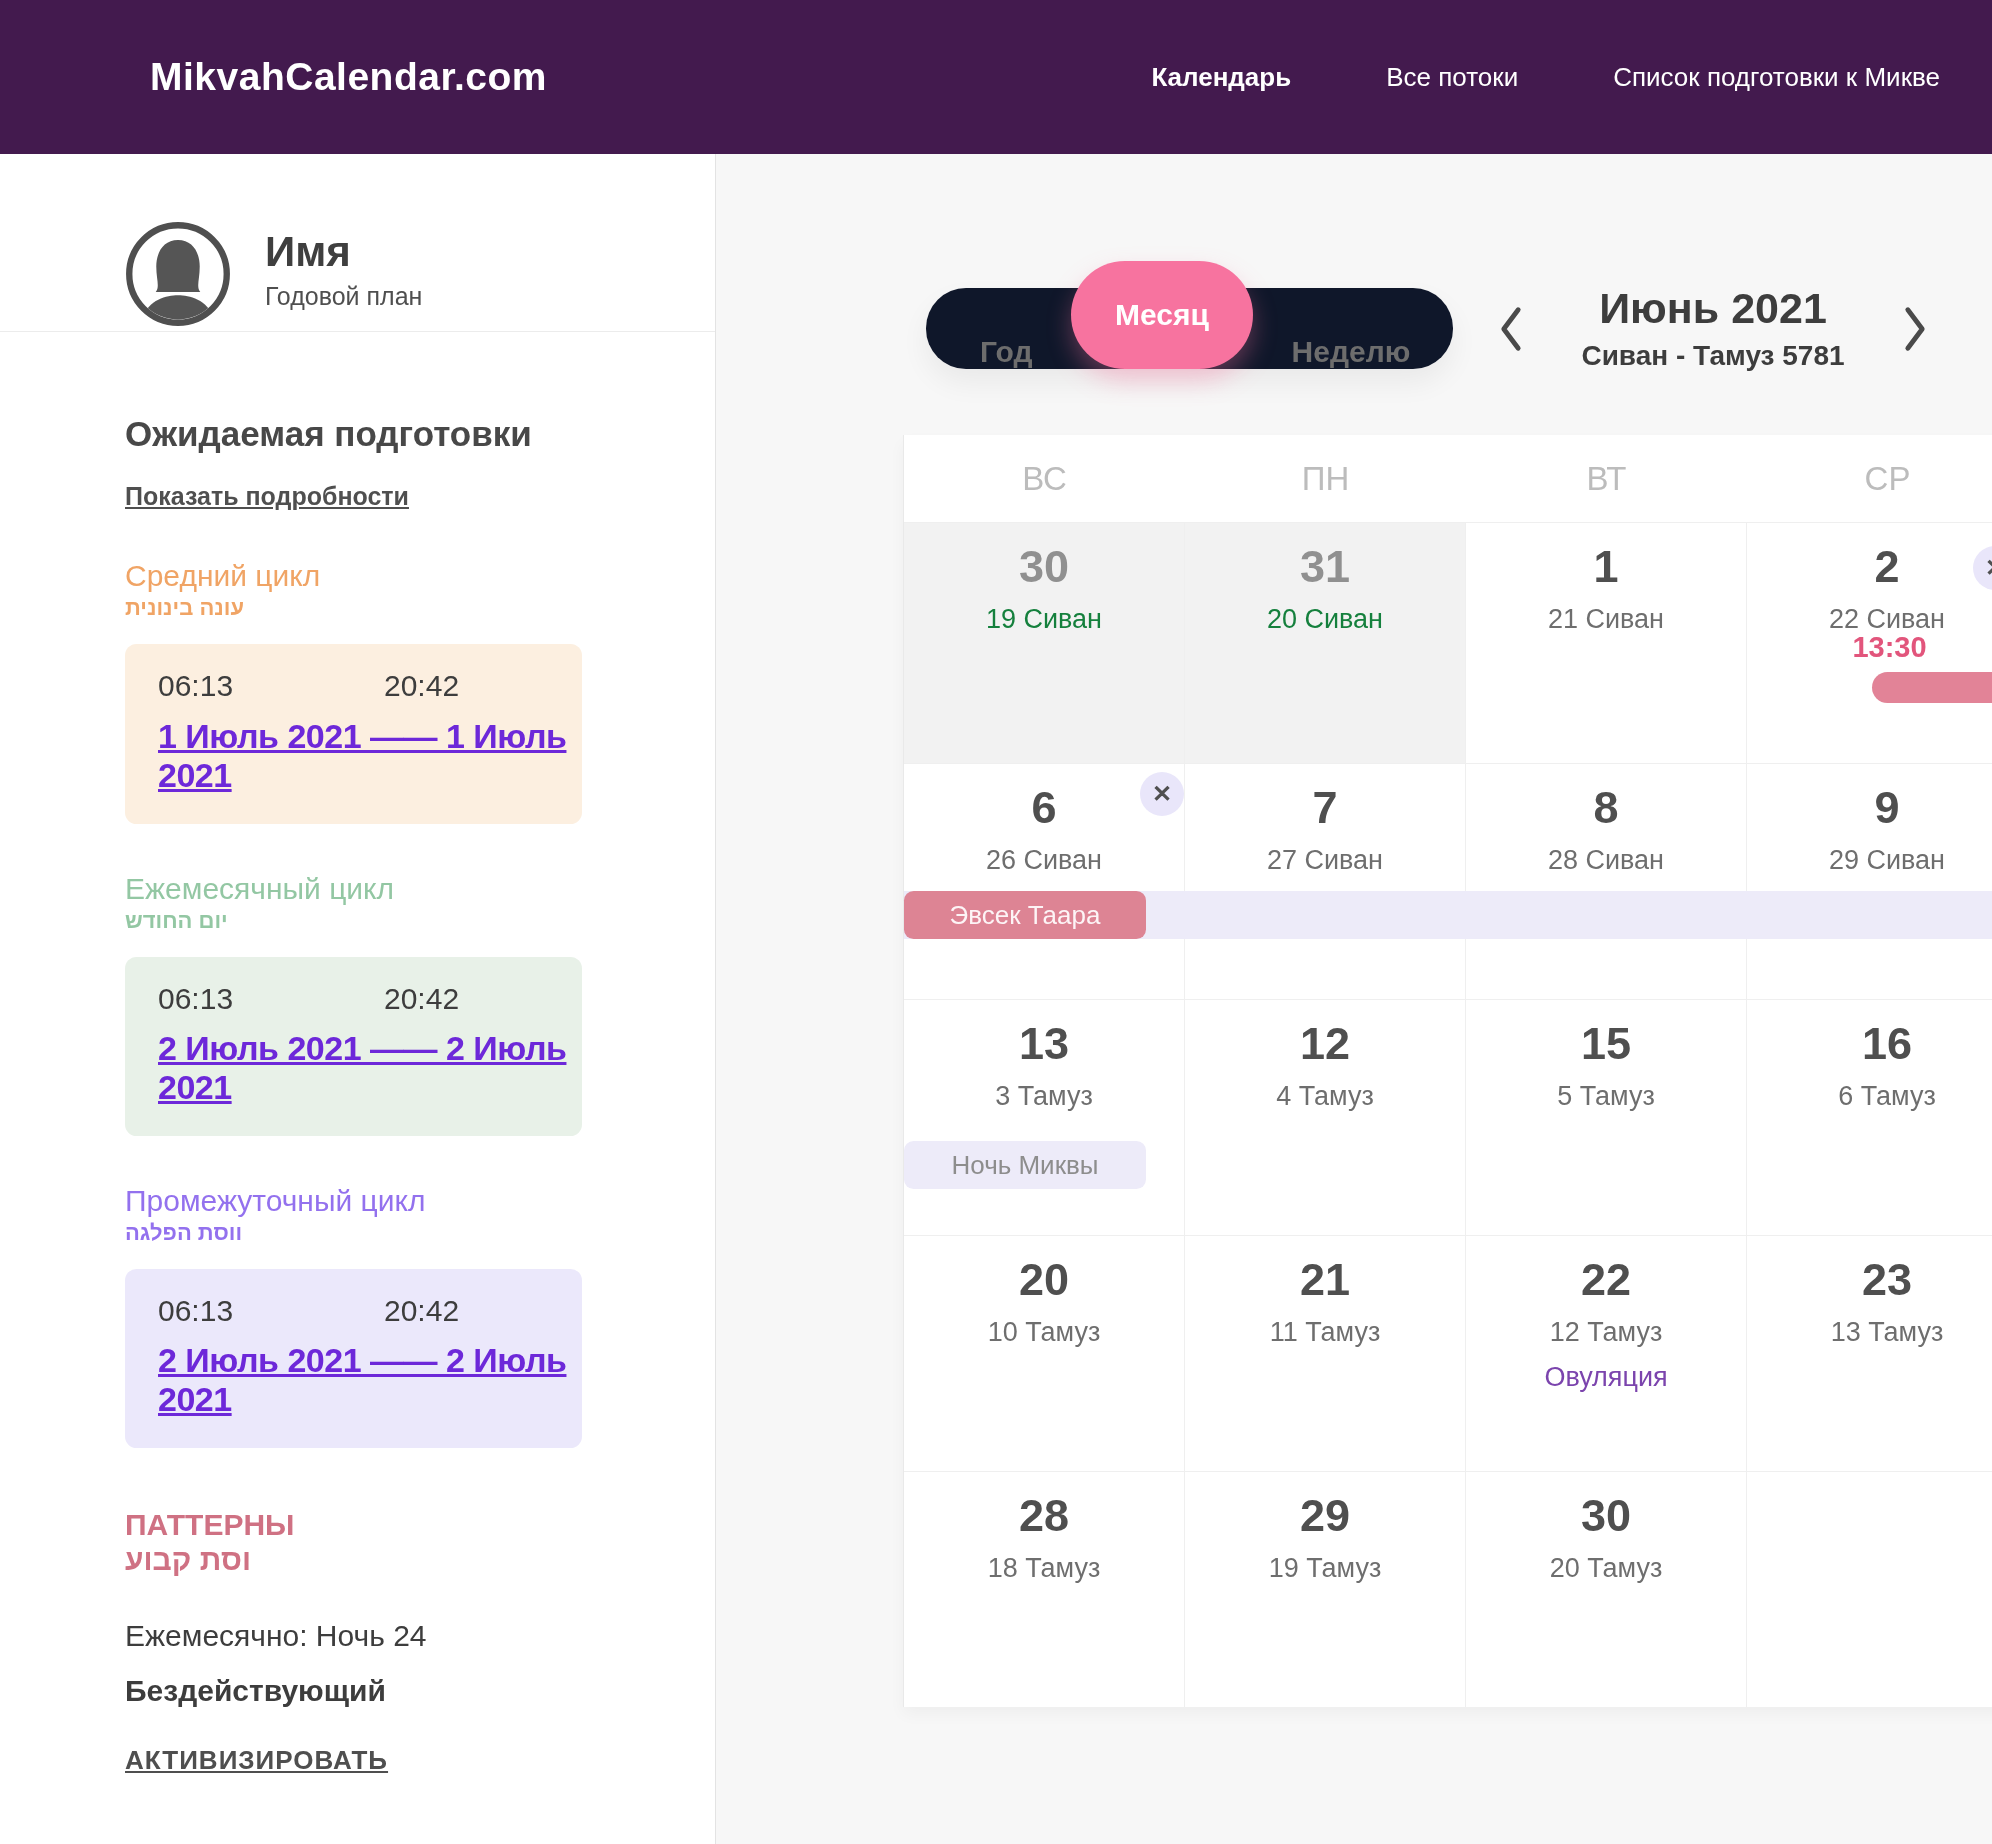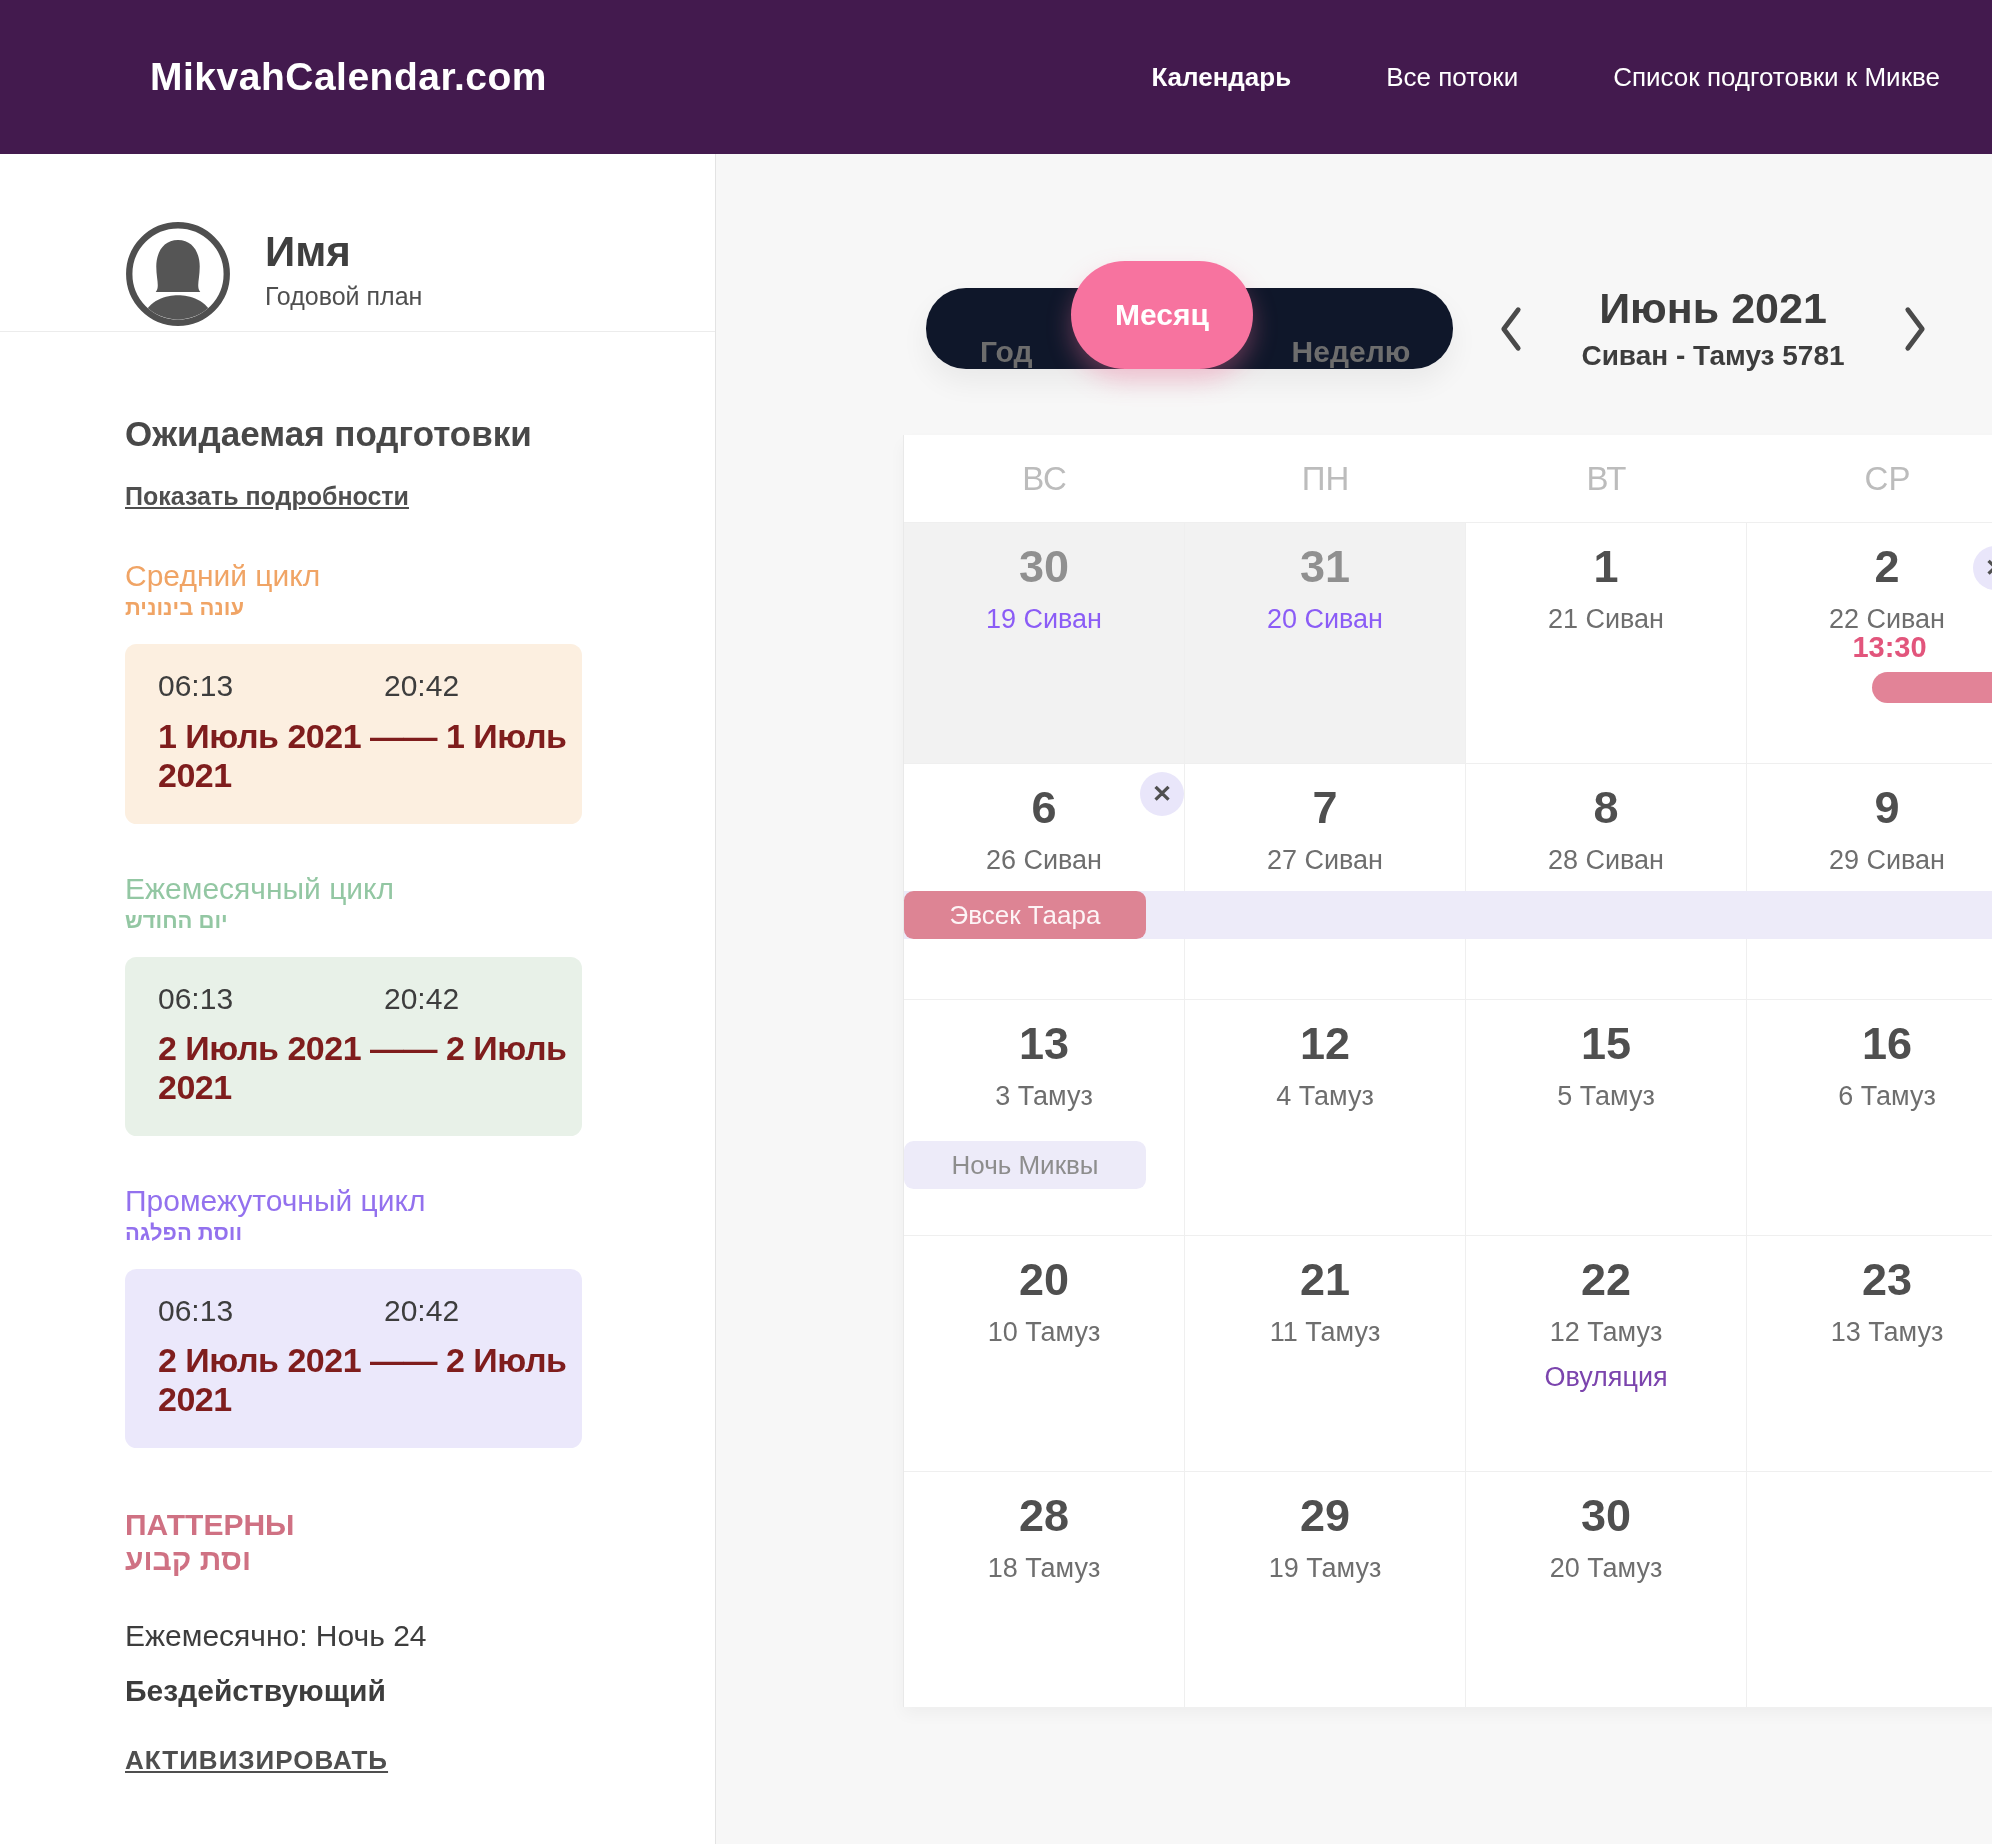--- a/index.html
+++ b/index.html
@@ -32,21 +32,21 @@
   .cycle-hebrew{font-size:22px;font-weight:bold;margin-top:3px;}
   .orange .cycle-title,.orange .cycle-hebrew{color:#f0a465;}
   .green  .cycle-title,.green  .cycle-hebrew{color:#93c7a3;}
   .purple .cycle-title,.purple .cycle-hebrew{color:#9371ee;}
   .time-card{margin-top:23px;width:457px;border-radius:11.5px;padding:25px 0 29px 33px;box-sizing:border-box;}
   .orange .time-card{background:#fcefe0;}
   .green  .time-card{background:#e8f1e8;}
   .purple .time-card{background:#ebe8fb;}
   .times{display:flex;font-size:30px;color:#3d3d3d;}
   .times .t1{width:226px;}
-  .dates{font-size:34px;font-weight:600;color:#7f1d1d;margin-top:13.4px;letter-spacing:-0.5px;}
+  .dates{font-size:34px;font-weight:600;color:#6d28d9;margin-top:13.4px;letter-spacing:-0.5px;text-decoration:underline;}
   .patterns{margin-top:60px;}
   .patterns-title,.patterns-hebrew{color:#cf7183;font-size:30px;font-weight:bold;line-height:1.15;}
   .patterns-monthly{margin-top:42px;font-size:30px;color:#3d3d3d;}
   .patterns-status{margin-top:21px;font-size:30px;font-weight:bold;color:#3d3d3d;}
   .activate-link{display:inline-block;margin-top:37px;font-size:26px;font-weight:bold;color:#4f4f4f;text-decoration:underline;letter-spacing:1px;cursor:pointer;}
   
   main{flex:1;background:#f7f7f7;position:relative;overflow:hidden;}
   .pill-group{position:absolute;left:210px;top:134px;height:81px;background:#0f172a;border-radius:40px;
     display:flex;align-items:flex-end;padding:0 13.4px 0 25px;box-shadow:0 13.4px 29px rgba(0,0,0,.06);}
   .pill{font-size:30px;font-weight:bold;color:#6d6d6d;padding:0 29px;background:none;border:none;font-family:inherit;cursor:pointer;}
@@ -62,21 +62,21 @@
     box-shadow:0 7.7px 15.4px rgba(0,0,0,.04);}
   .cal-head{display:grid;grid-template-columns:repeat(4,281px);height:87px;align-items:center;}
   .cal-head .wd{text-align:center;font-size:33px;color:#bcbcbc;}
   .week{position:relative;display:grid;grid-template-columns:repeat(4,281px);height:235px;border-top:1px solid #efefef;}
   .week.w1{height:240px;}
   .cell{border-right:1px solid #efefef;text-align:center;padding-top:21px;box-sizing:border-box;background:#fff;cursor:pointer;}
   .cell.muted{background:#f2f2f2;}
   .day-num{font-size:45px;font-weight:bold;color:#4f4f4f;line-height:1;}
   .muted .day-num{color:#909090;}
   .day-sub{font-size:27px;color:#6e6e6e;margin-top:15.4px;}
-  .muted .day-sub{color:#8b5cf6;}
+  .muted .day-sub{color:#15803d;}
   .day-note{font-size:27px;color:#7b44ad;margin-top:13.4px;}
   .time-marker{position:absolute;left:845px;width:281px;top:108px;text-align:center;font-size:29px;font-weight:bold;color:#e2557c;}
   .pink-bar{position:absolute;left:968px;top:149px;width:250px;height:31px;background:#e28397;border-radius:15.4px;cursor:pointer;}
   .lav-band{position:absolute;left:0;top:127px;width:1345px;height:48px;background:#edebf9;}
   .hefsek-badge{position:absolute;left:0;top:127px;width:242px;height:48px;background:#dd8494;border-radius:9.6px;
     color:#fdf4f6;font-size:26px;line-height:48px;text-align:center;cursor:pointer;}
   .mikvah-badge{position:absolute;left:0;top:141px;width:242px;height:48px;background:#edebf9;border-radius:9.6px;
     color:#8d8d8d;font-size:26px;line-height:48px;text-align:center;cursor:pointer;}
   .x-chip{position:absolute;width:44px;height:44px;border-radius:50%;background:#e9e6fa;color:#4f4f4f;
     font-size:24px;line-height:44px;text-align:center;font-weight:bold;cursor:pointer;}

